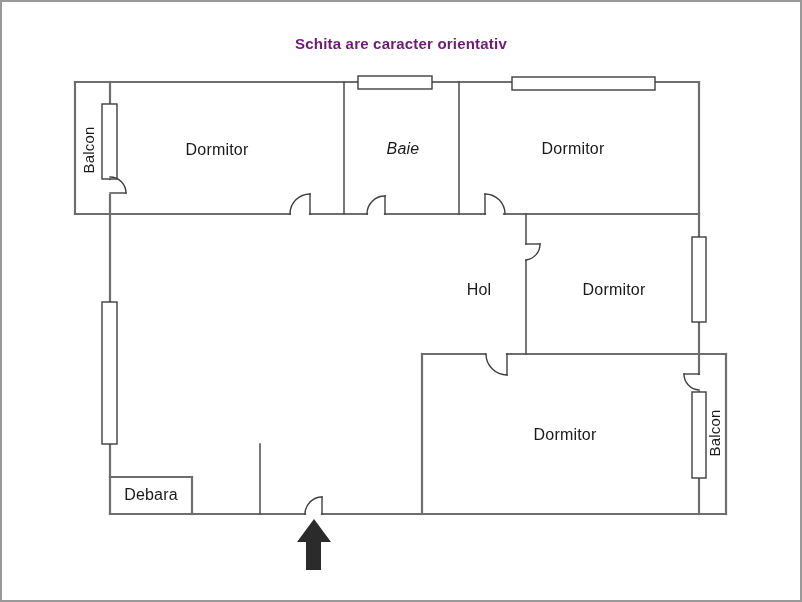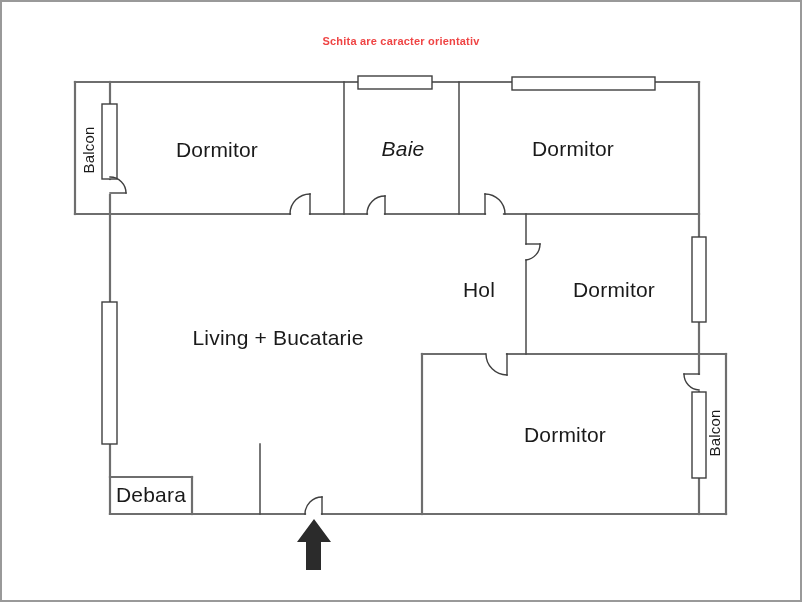--- a/index.html
+++ b/index.html
@@ -11,30 +11,30 @@
     background:#ffffff;
     font-family:"Liberation Sans","DejaVu Sans",sans-serif;
     overflow:hidden;
   }
   .plan-svg{position:absolute;left:0;top:0;}
   .lbl{
     position:absolute;
     transform:translate(-50%,-50%);
     white-space:nowrap;
     color:#1a1a1a;
-    font-size:21px;
+    font-size:16px;
     letter-spacing:0.2px;
   }
   .lbl.rot{transform:translate(-50%,-50%) rotate(-90deg);font-size:15px;}
   .title{
     position:absolute;
     left:0;top:33px;width:100%;
     text-align:center;
-    color:#ef4444;
-    font-size:11px;
+    color:#701a75;
+    font-size:15px;
     font-weight:600;
     letter-spacing:0.2px;
   }
   
   .pos-balcon-left   {left:86px;  top:148px;}
   .pos-dorm-tl       {left:215px; top:148px;}
   .pos-baie          {left:401px; top:147px;font-style:italic;}
   .pos-dorm-tr       {left:571px; top:147px;}
   .pos-hol           {left:477px; top:288px;text-align:center;}
   .pos-dorm-mid      {left:612px; top:288px;}
@@ -149,18 +149,17 @@
 
     <polygon fill="#2b2b2b" stroke="none" points="312,517 329,540 319,540 319,568 304,568 304,540 295,540"></polygon>
   </svg>
 
   <div class="lbl rot pos-balcon-left">Balcon</div>
   <div class="lbl pos-dorm-tl">Dormitor</div>
   <div class="lbl pos-baie">Baie</div>
   <div class="lbl pos-dorm-tr">Dormitor</div>
   <div class="lbl pos-hol">Hol</div>
   <div class="lbl pos-dorm-mid">Dormitor</div>
-  <div class="lbl pos-living">Living + Bucatarie</div>
   <div class="lbl pos-dorm-bottom">Dormitor</div>
   <div class="lbl rot pos-balcon-right">Balcon</div>
   <div class="lbl pos-debara">Debara</div>
 
 </div>
 
 </body></html>

